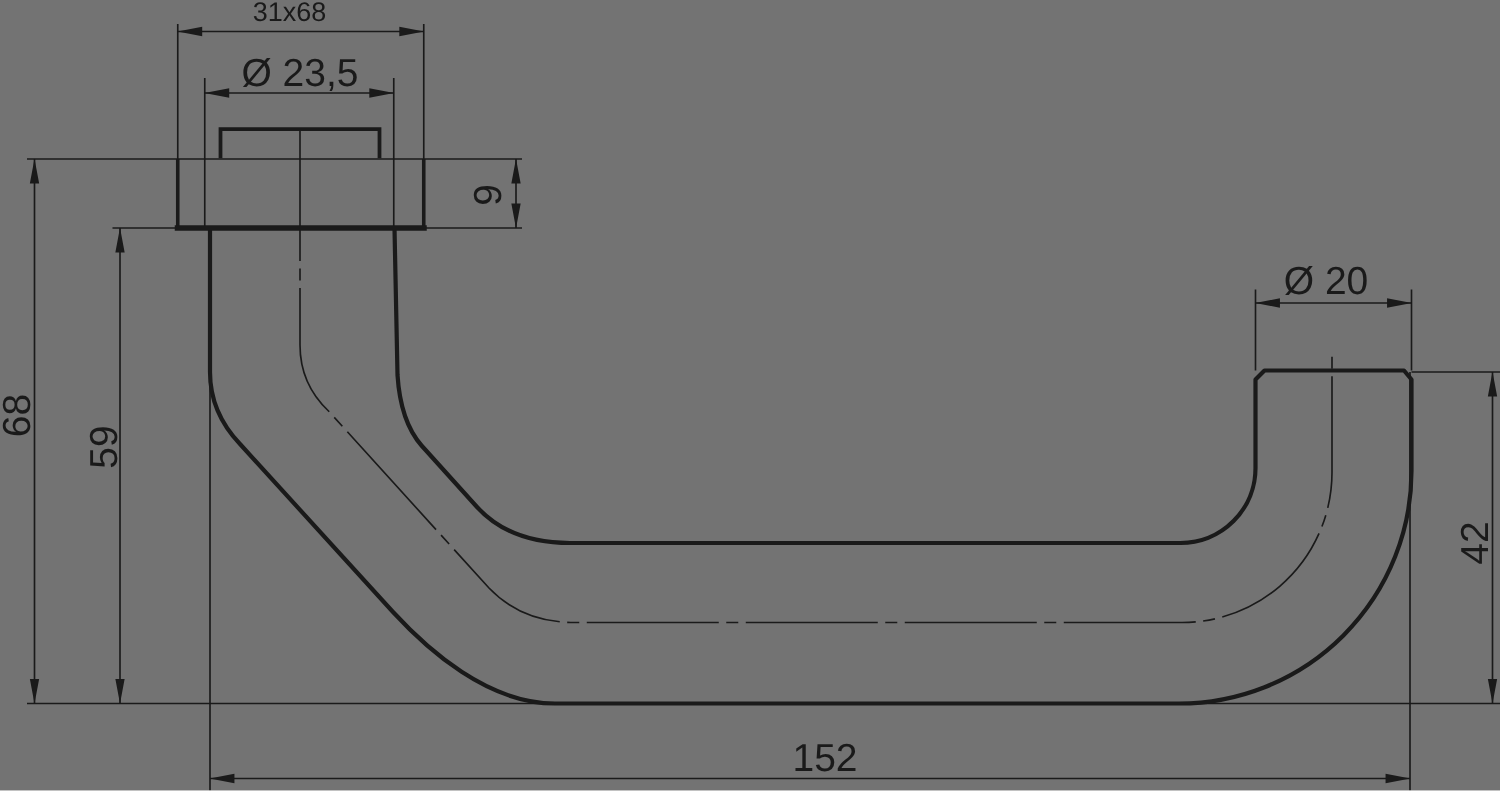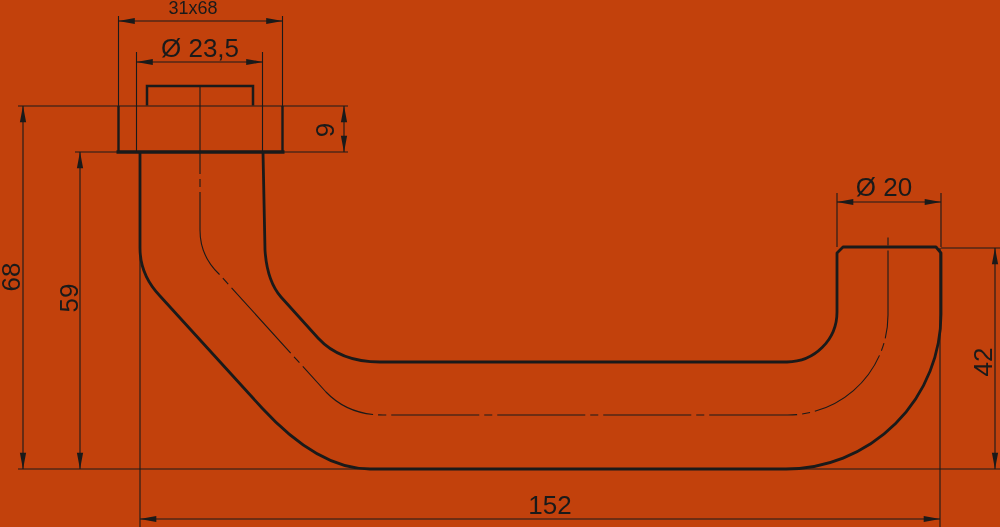--- a/index.html
+++ b/index.html
@@ -4,21 +4,21 @@
 <style>
   html, body {
     margin: 0;
     padding: 0;
     background: #ffffff;
   }
   .drawing-canvas {
     position: relative;
     width: 1000px;
     height: 527px;
-    background: #c2410c;
+    background: #737373;
     overflow: hidden;
   }
   svg {
     display: block;
   }
   .thin   { stroke: #1a1a1a; stroke-width: 1.1; fill: none; }
   .center { stroke: #1a1a1a; stroke-width: 1.1; fill: none; stroke-dasharray: 88 5 8 5; }
   .dim    { stroke: #1a1a1a; stroke-width: 1.1; fill: none; }
   .thick  { stroke: #1a1a1a; stroke-width: 2.8; fill: none; stroke-linejoin: round; }
   .plate-side { stroke: #1a1a1a; stroke-width: 2.4; fill: none; }

